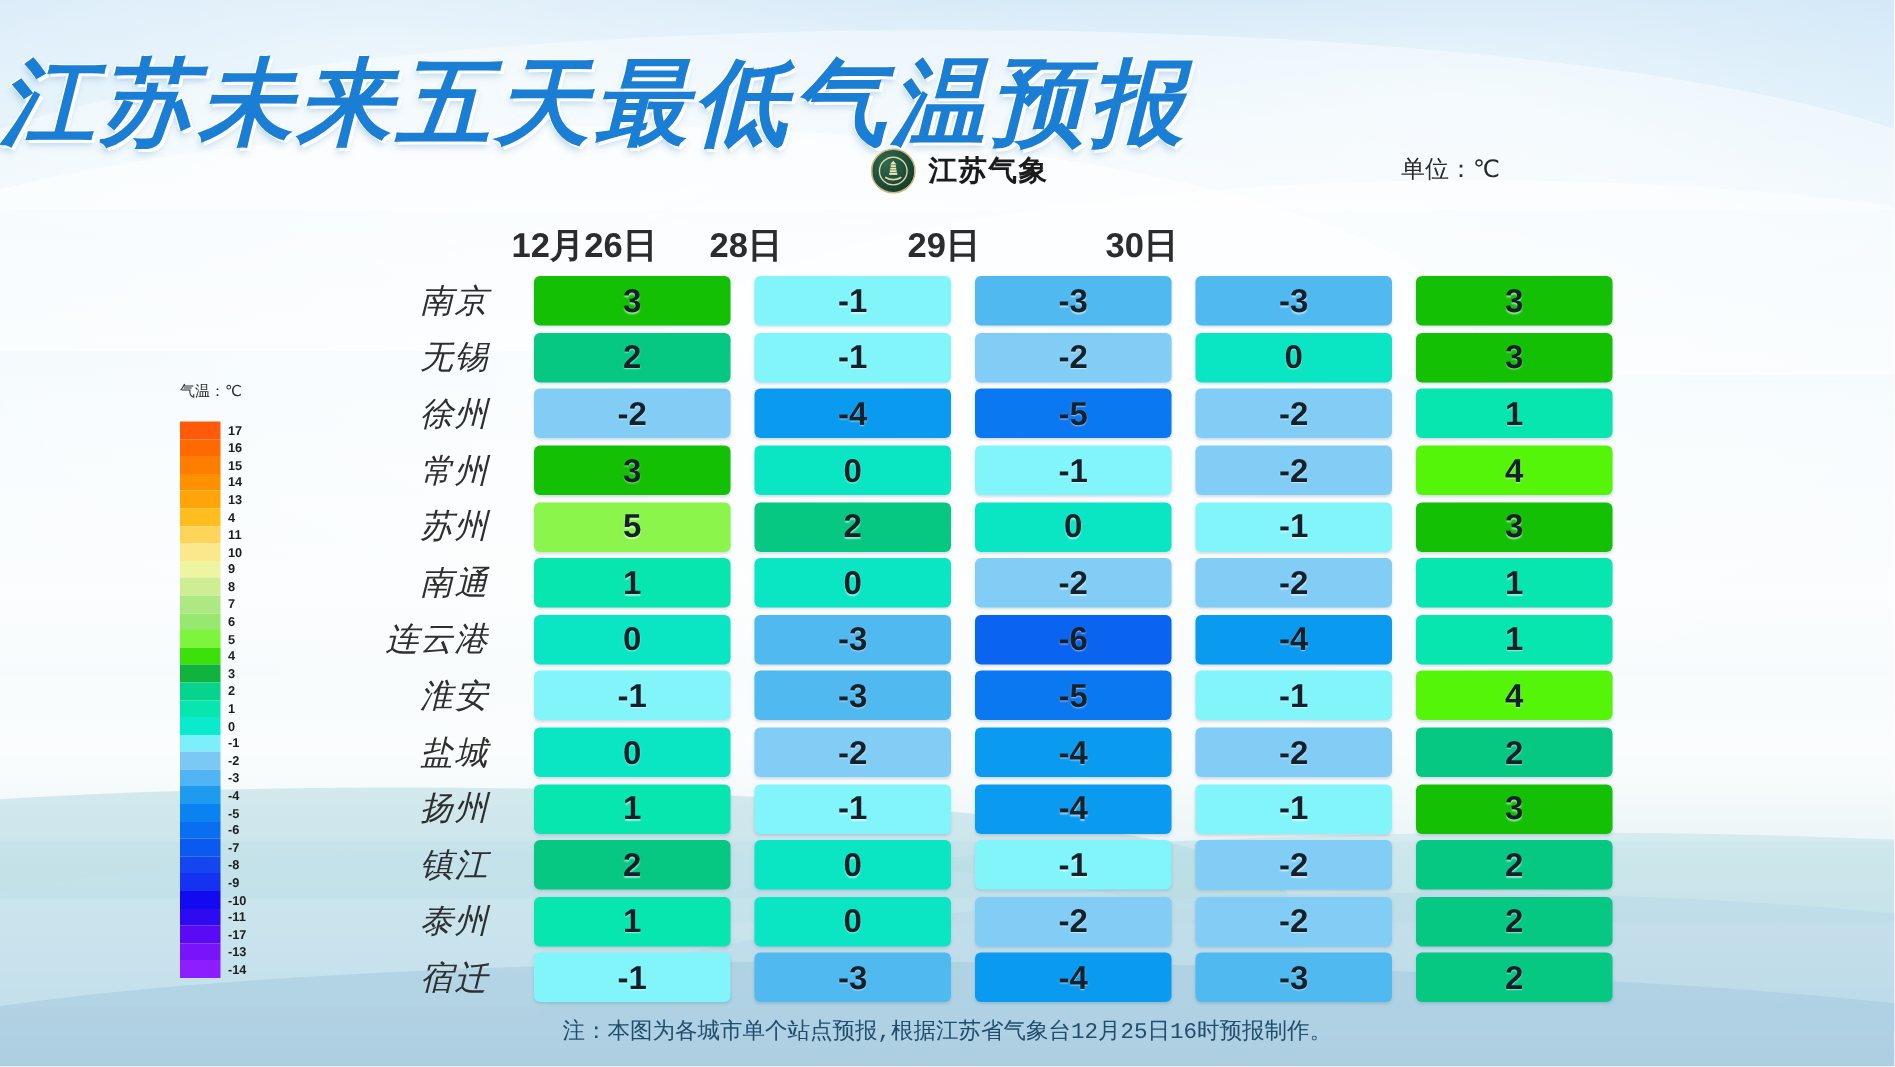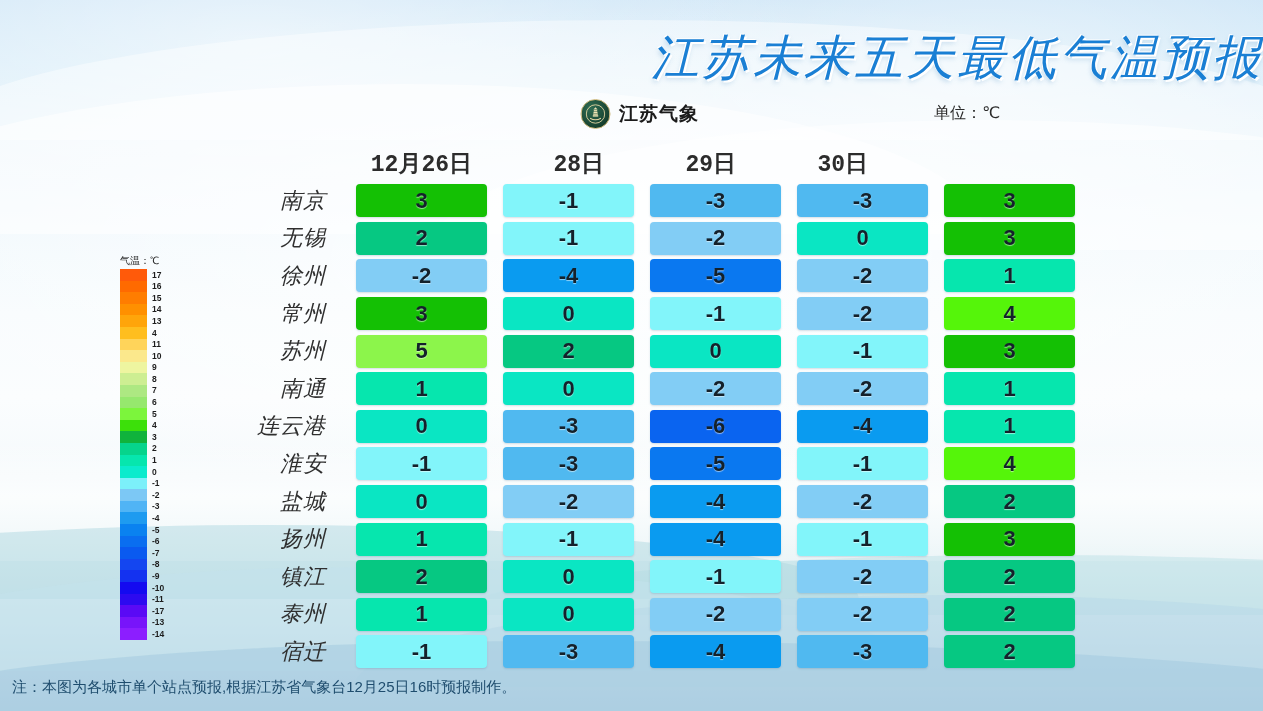--- a/index.html
+++ b/index.html
@@ -61,23 +61,23 @@
   .mist {
     position: absolute; left: 0; right: 0; bottom: 150px; height: 120px;
     background: linear-gradient(180deg, rgba(255,255,255,0) 0%, rgba(255,255,255,0.75) 45%, rgba(255,255,255,0.35) 100%);
     pointer-events: none;
   }
 
   
   .title {
     position: absolute;
     top: 26px; left: 0; right: 0;
-    text-align: right;
-    font-size: 48px;
-    font-weight: 400;
+    text-align: left;
+    font-size: 63px;
+    font-weight: 700;
     font-style: italic;
     letter-spacing: 3px;
     color: #1a7fd4;
     text-shadow:
       2px 2px 0 #ffffff,
       -1px -1px 0 #ffffff,
       0 3px 5px rgba(120,170,210,0.45);
     white-space: nowrap;
   }
 
@@ -123,23 +123,22 @@
   .legend {
     position: absolute;
     left: 120px;
     top: 256px;
     width: 66px;
   }
   .legend-title {
     font-size: 10px;
     color: #2a2a2a;
     white-space: nowrap;
-    margin-bottom: 2px;
+    margin-bottom: 14px;
     line-height: 11px;
-    font-family: Liberation Mono, monospace;
   }
   .legend-scale { position: relative; }
   .legend-row {
     position: relative;
     height: 11.6px;
     display: flex;
     align-items: center;
   }
   .legend-swatch {
     width: 27px;
@@ -162,26 +161,25 @@
     top: 145px;
   }
   .col-headers {
     display: grid;
     grid-template-columns: 112px repeat(5, 131px);
     column-gap: 1px;
     height: 37px;
     align-items: center;
   }
   .col-head {
-    text-align: right;
+    text-align: left;
     font-size: 23px;
     font-weight: 700;
     color: #2c2c2c;
     white-space: nowrap;
-    font-family: Liberation Mono, monospace;
   }
   .data-row {
     display: grid;
     grid-template-columns: 112px repeat(5, 131px);
     column-gap: 1px;
     height: 37.6px;
     align-items: center;
     gap: 16px;
   }
   .city {
@@ -203,26 +201,27 @@
     font-size: 22px;
     font-weight: 700;
     color: #14212b;
     text-shadow: 0 1px 1px rgba(255,255,255,0.55);
     box-shadow: 0 1px 2px rgba(70,110,140,0.22);
   }
 
   
   .footnote {
     position: absolute;
-    left: 12px; right: 0;
+    left: 0; right: 0;
     bottom: 14px;
-    text-align: left;
+    text-align: center;
     font-size: 15px;
     color: #1f4d6e;
     white-space: nowrap;
+    font-family: Liberation Mono, monospace;
   }
 </style>
 </head>
 <body>
 
 <div id="stage">
 
   <div class="cloudband cloud-a"></div>
   <div class="cloudband cloud-b"></div>
   <div class="cloudband cloud-c"></div>

